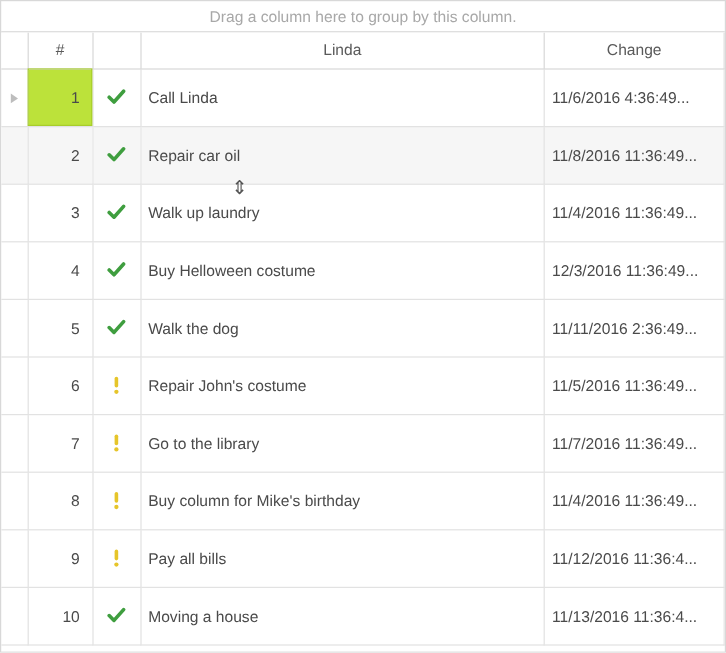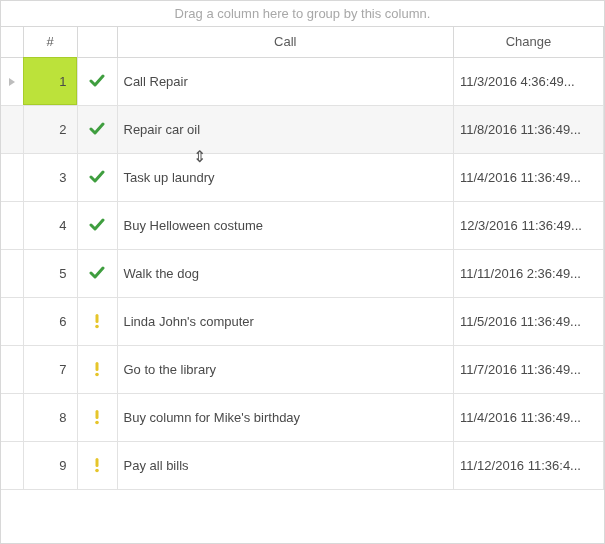--- a/index.html
+++ b/index.html
@@ -104,50 +104,50 @@
           <col class="c-num">
           <col class="c-status">
           <col class="c-task">
           <col class="c-due">
       </colgroup>
       <thead>
         <tr>
           <th></th>
           <th>#</th>
           <th></th>
-          <th>Call</th>
+          <th>Linda</th>
           <th>Change</th>
         </tr>
       </thead>
       <tbody id="grid-body">
           <tr class="selected">
             <td class="indicator"><span class="row-arrow"></span></td>
             <td class="num">1</td>
             <td class="status"><svg class="icon" width="16" height="16" viewBox="0 0 16 16">
                 <path d="M2 8 L6 12 L14 3" stroke="#3f9e3f" stroke-width="3" fill="none" stroke-linecap="round" stroke-linejoin="round"></path>
               </svg></td>
-            <td>Call Repair</td>
-            <td class="due">11/3/2016 4:36:49...</td>
+            <td>Call Linda</td>
+            <td class="due">11/6/2016 4:36:49...</td>
           </tr>
           <tr class="hover">
             <td class="indicator"></td>
             <td class="num">2</td>
             <td class="status"><svg class="icon" width="16" height="16" viewBox="0 0 16 16">
                 <path d="M2 8 L6 12 L14 3" stroke="#3f9e3f" stroke-width="3" fill="none" stroke-linecap="round" stroke-linejoin="round"></path>
               </svg></td>
             <td>Repair car oil</td>
             <td class="due">11/8/2016 11:36:49...</td>
           </tr>
           <tr>
             <td class="indicator"></td>
             <td class="num">3</td>
             <td class="status"><svg class="icon" width="16" height="16" viewBox="0 0 16 16">
                 <path d="M2 8 L6 12 L14 3" stroke="#3f9e3f" stroke-width="3" fill="none" stroke-linecap="round" stroke-linejoin="round"></path>
               </svg></td>
-            <td>Task up laundry</td>
+            <td>Walk up laundry</td>
             <td class="due">11/4/2016 11:36:49...</td>
           </tr>
           <tr>
             <td class="indicator"></td>
             <td class="num">4</td>
             <td class="status"><svg class="icon" width="16" height="16" viewBox="0 0 16 16">
                 <path d="M2 8 L6 12 L14 3" stroke="#3f9e3f" stroke-width="3" fill="none" stroke-linecap="round" stroke-linejoin="round"></path>
               </svg></td>
             <td>Buy Helloween costume</td>
             <td class="due">12/3/2016 11:36:49...</td>
@@ -161,21 +161,21 @@
             <td>Walk the dog</td>
             <td class="due">11/11/2016 2:36:49...</td>
           </tr>
           <tr>
             <td class="indicator"></td>
             <td class="num">6</td>
             <td class="status"><svg class="icon" width="16" height="16" viewBox="0 0 16 16">
                 <rect x="6.5" y="1" width="3" height="9" rx="1.5" fill="#e6c52a"></rect>
                 <circle cx="8" cy="13.5" r="1.8" fill="#e6c52a"></circle>
               </svg></td>
-            <td>Linda John's computer</td>
+            <td>Repair John's costume</td>
             <td class="due">11/5/2016 11:36:49...</td>
           </tr>
           <tr>
             <td class="indicator"></td>
             <td class="num">7</td>
             <td class="status"><svg class="icon" width="16" height="16" viewBox="0 0 16 16">
                 <rect x="6.5" y="1" width="3" height="9" rx="1.5" fill="#e6c52a"></rect>
                 <circle cx="8" cy="13.5" r="1.8" fill="#e6c52a"></circle>
               </svg></td>
             <td>Go to the library</td>
@@ -193,18 +193,27 @@
           </tr>
           <tr>
             <td class="indicator"></td>
             <td class="num">9</td>
             <td class="status"><svg class="icon" width="16" height="16" viewBox="0 0 16 16">
                 <rect x="6.5" y="1" width="3" height="9" rx="1.5" fill="#e6c52a"></rect>
                 <circle cx="8" cy="13.5" r="1.8" fill="#e6c52a"></circle>
               </svg></td>
             <td>Pay all bills</td>
             <td class="due">11/12/2016 11:36:4...</td>
+          </tr>
+          <tr>
+            <td class="indicator"></td>
+            <td class="num">10</td>
+            <td class="status"><svg class="icon" width="16" height="16" viewBox="0 0 16 16">
+                <path d="M2 8 L6 12 L14 3" stroke="#3f9e3f" stroke-width="3" fill="none" stroke-linecap="round" stroke-linejoin="round"></path>
+              </svg></td>
+            <td>Moving a house</td>
+            <td class="due">11/13/2016 11:36:4...</td>
           </tr>
         </tbody>
     </table>
   </div>
   <span class="resize-cursor">⇕</span>
 </div>
 
 </body></html>

